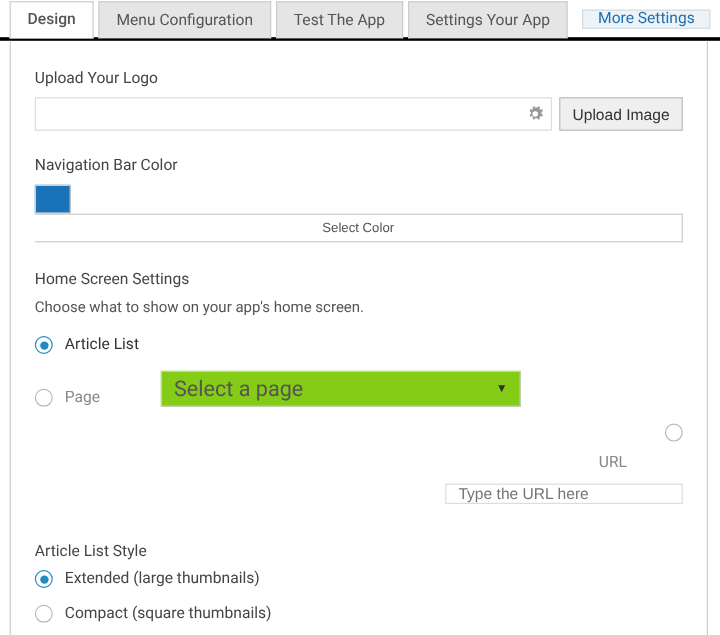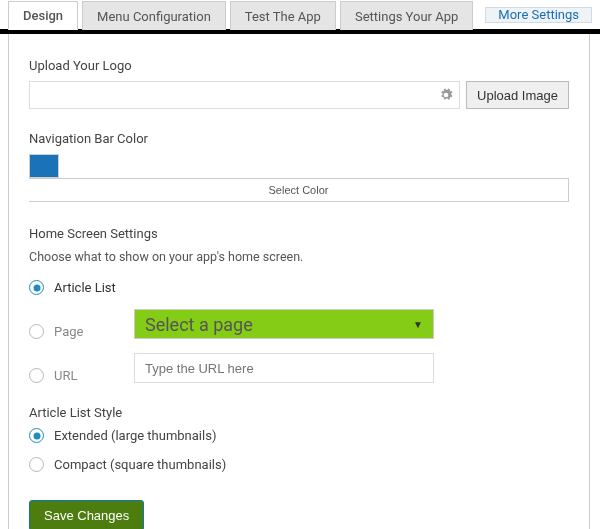--- a/index.html
+++ b/index.html
@@ -7,21 +7,21 @@
     margin: 0;
     font-family: -apple-system, BlinkMacSystemFont, "Segoe UI", Roboto, Arial, sans-serif;
     font-size: 13px;
     color: #444;
     background: #fff;
     width: 600px;
   }
   .wrap { padding: 0 0 20px 0; }
   .tabs {
     display: flex;
-    border-bottom: 5px solid #000000;
+    border-bottom: 3px solid #000000;
     padding-left: 8px;
     align-items: stretch;
     height: 34px;
     justify-content: space-between;
   }
   .tab {
     background: #e5e5e5;
     border: 1px solid #ccc;
     border-bottom: none;
     padding: 0 14px;
@@ -242,21 +242,21 @@
       <span class="radio checked"></span>
       <span class="radio-label">Article List</span>
     </div>
 
     <div class="radio-row">
       <span class="radio"></span>
       <span class="radio-label unchecked">Page</span>
       <div class="select-page">Select a page</div>
     </div>
 
-    <div class="radio-row" style="margin-bottom:22px;">
+    <div class="radio-row" style="margin-bottom:32px;flex-direction:column;">
       <span class="radio"></span>
       <span class="radio-label unchecked">URL</span>
       <input class="url-input" placeholder="Type the URL here" style="">
     </div>
 
     <div class="subhead">Article List Style</div>
 
     <div class="radio-row">
       <span class="radio checked"></span>
       <span>Extended (large thumbnails)</span>

